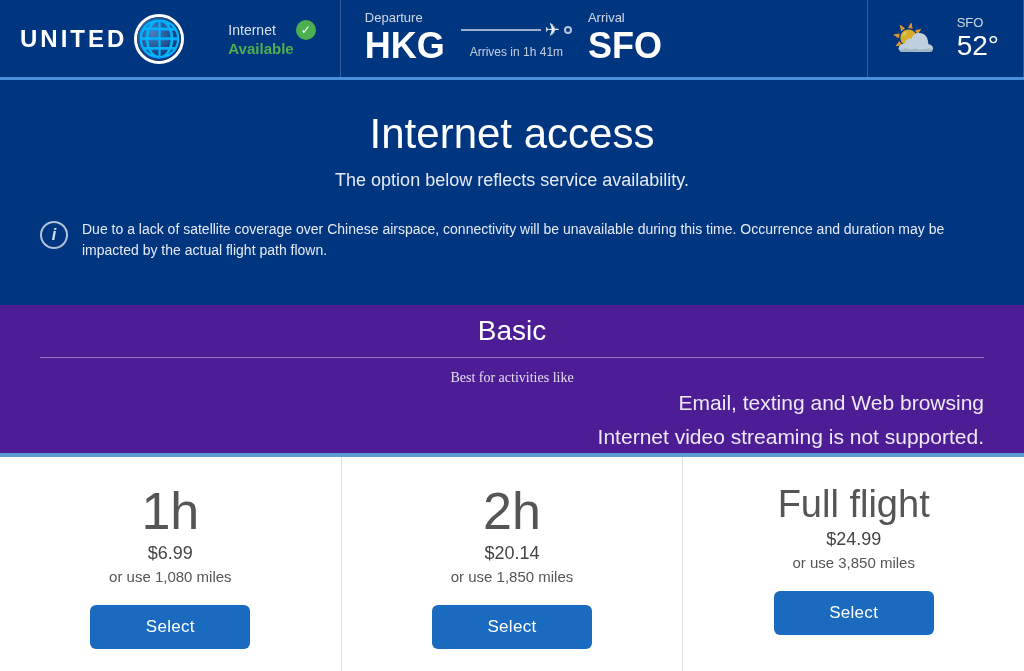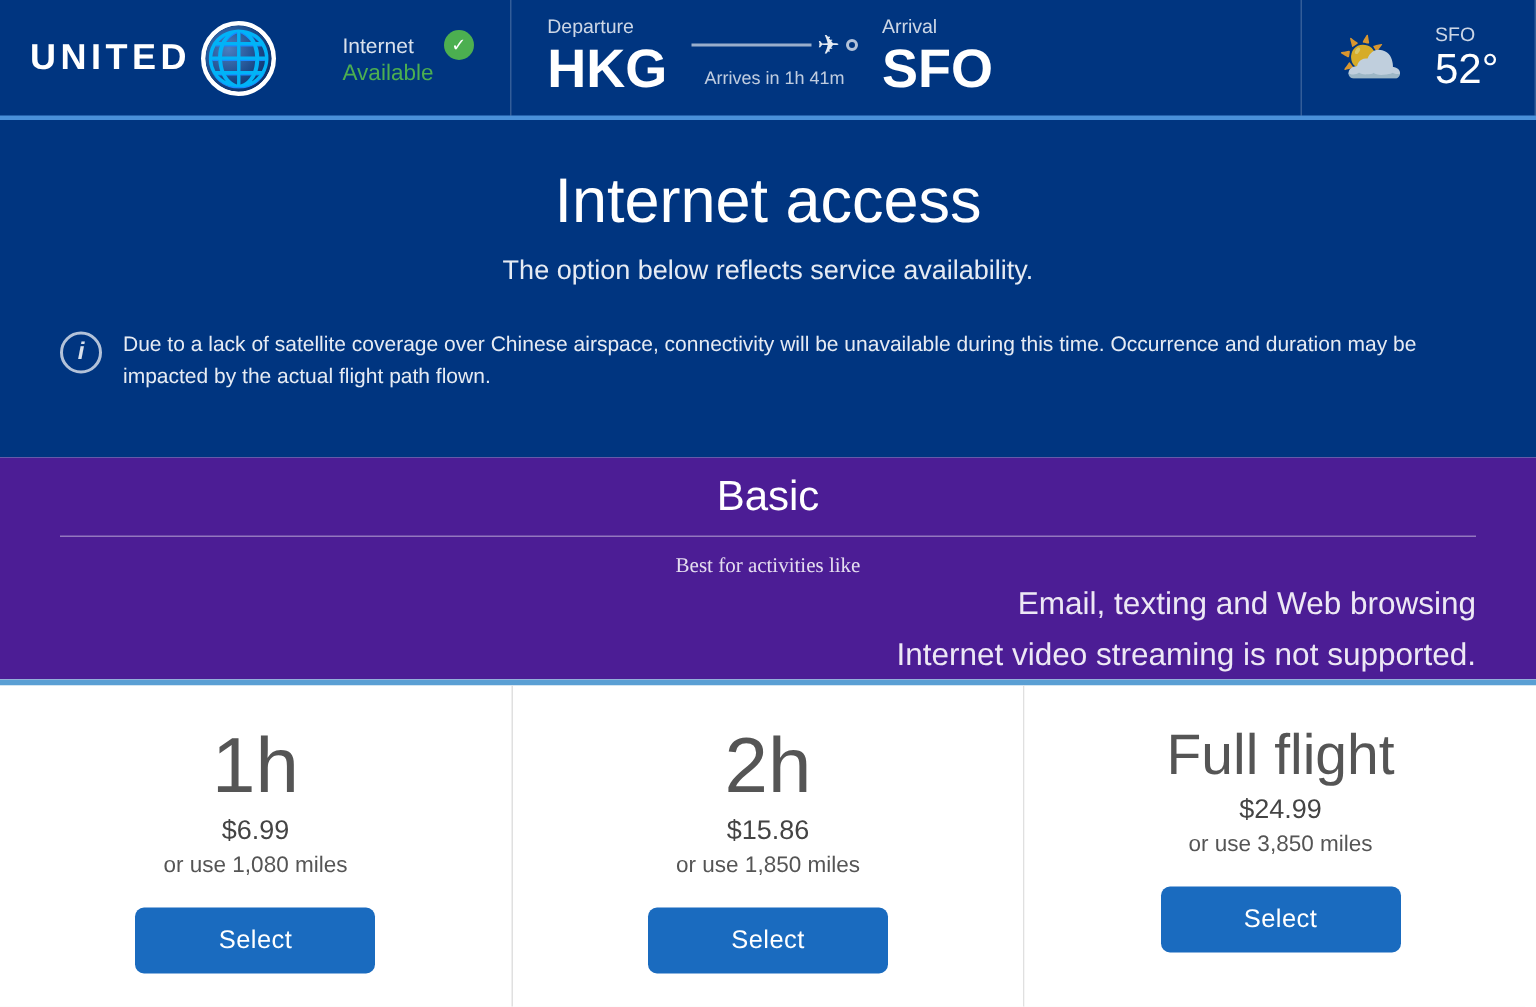--- a/index.html
+++ b/index.html
@@ -87,21 +87,21 @@
       display: flex;
       align-items: center;
       justify-content: center;
       color: #fff;
       font-size: 12px;
     }
 
     .available-text {
       color: #4caf50;
       font-size: 15px;
-      font-weight: 400;
+      font-weight: 700;
     }
 
     .flight-section {
       display: flex;
       align-items: center;
       padding: 10px 24px;
       border-right: 1px solid rgba(255,255,255,0.2);
       gap: 16px;
       flex: 1;
     }
@@ -390,21 +390,21 @@
 
   <div class="option-card">
     <div class="option-duration">1h</div>
     <div class="option-price">$6.99</div>
     <div class="option-miles">or use 1,080 miles</div>
     <button class="select-btn">Select</button>
   </div>
 
   <div class="option-card">
     <div class="option-duration">2h</div>
-    <div class="option-price">$15.86</div>
+    <div class="option-price">$20.14</div>
     <div class="option-miles">or use 1,850 miles</div>
     <button class="select-btn">Select</button>
   </div>
 
   <div class="option-card">
     <div class="option-duration" style="font-size:38px;">Full flight</div>
     <div class="option-price">$24.99</div>
     <div class="option-miles">or use 3,850 miles</div>
     <button class="select-btn">Select</button>
   </div>

